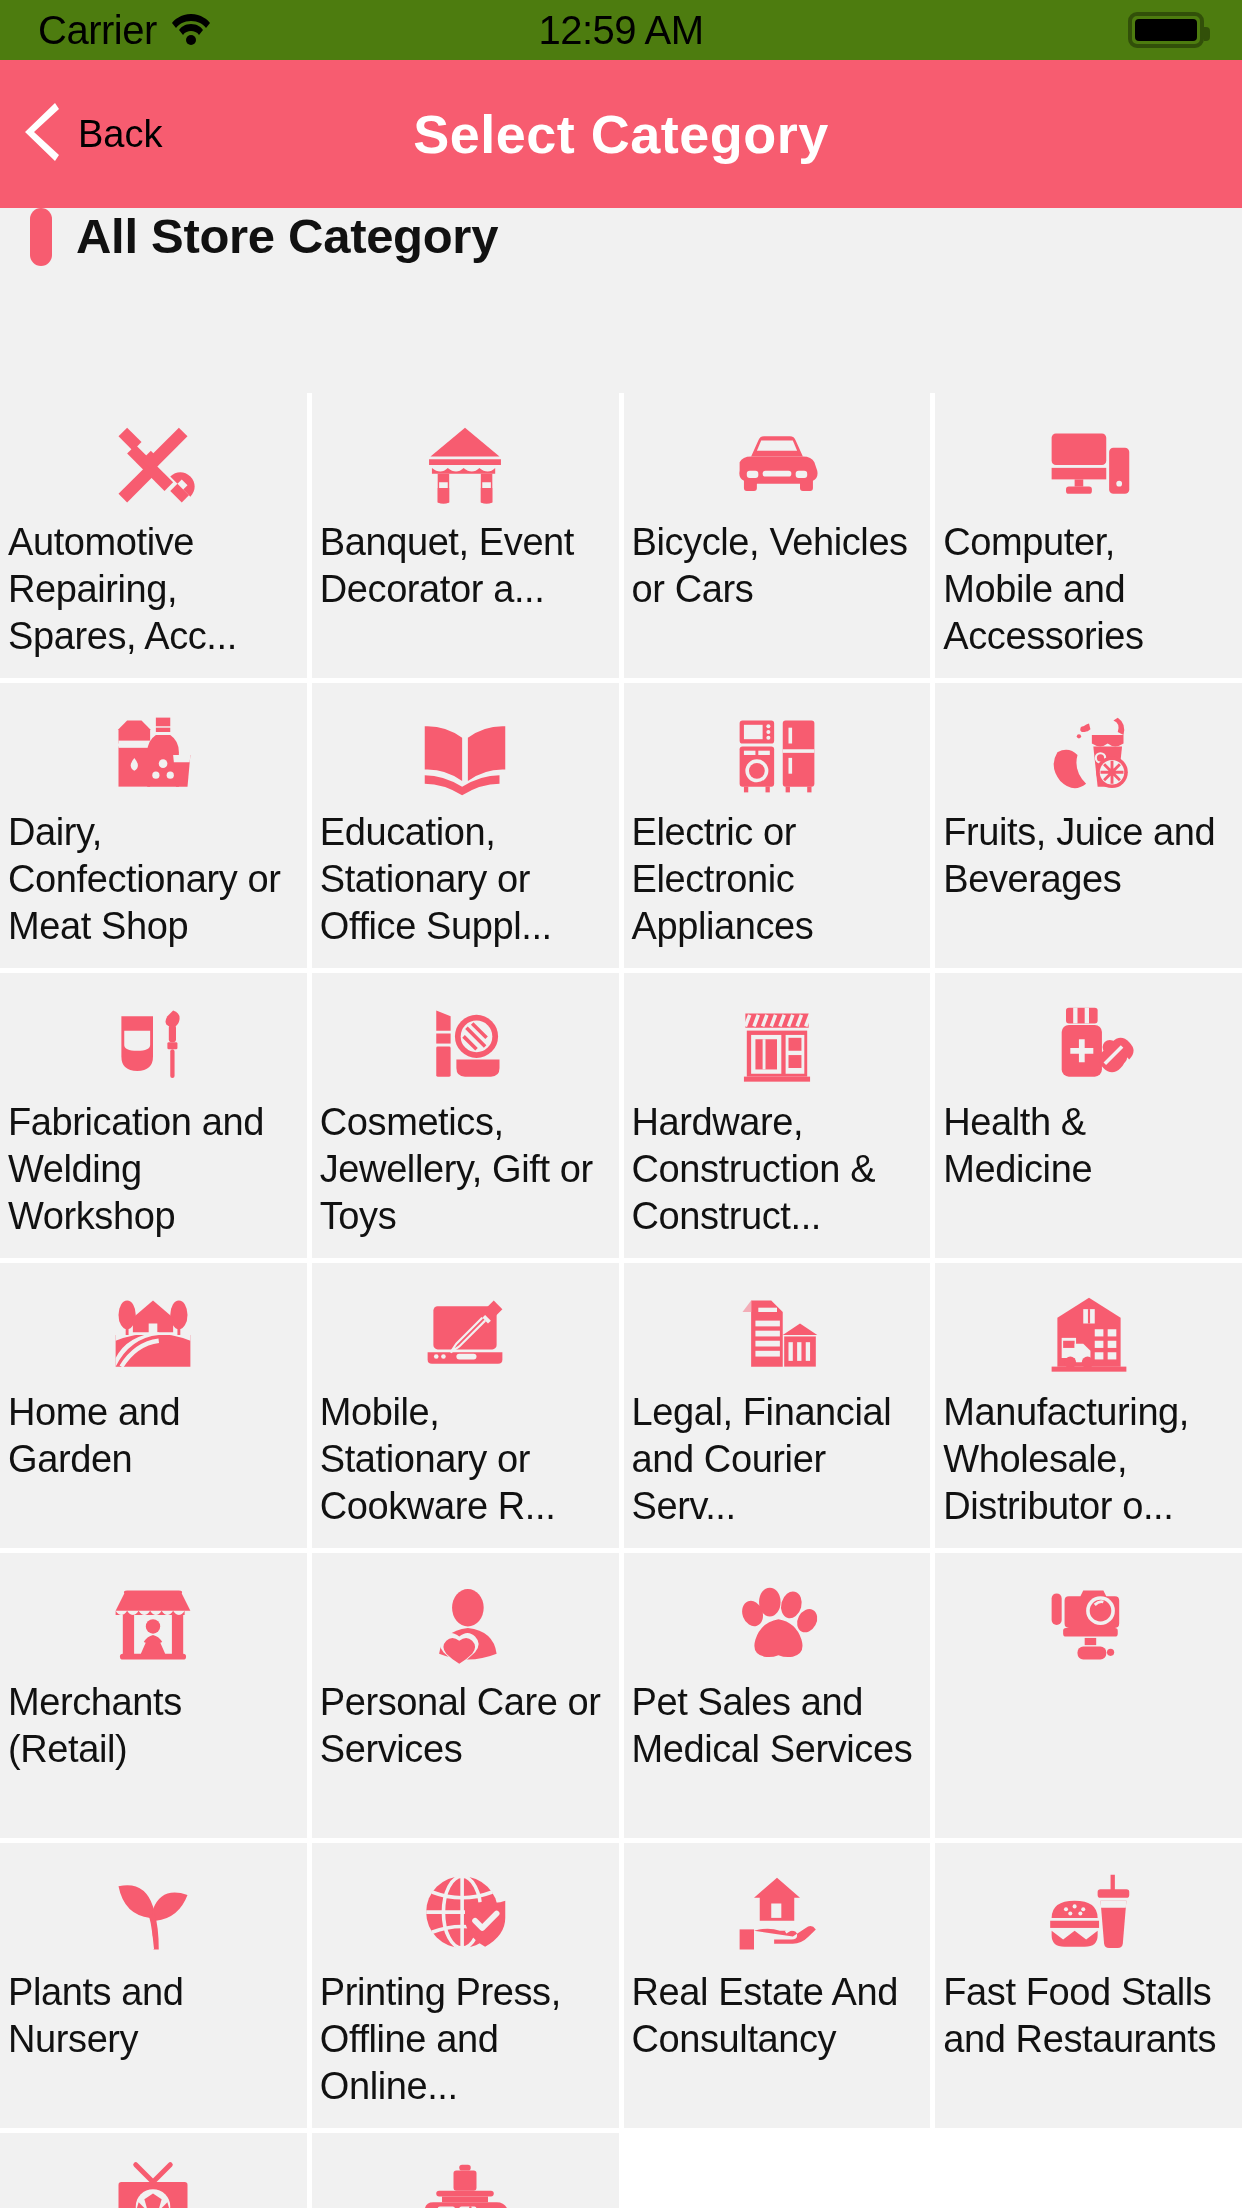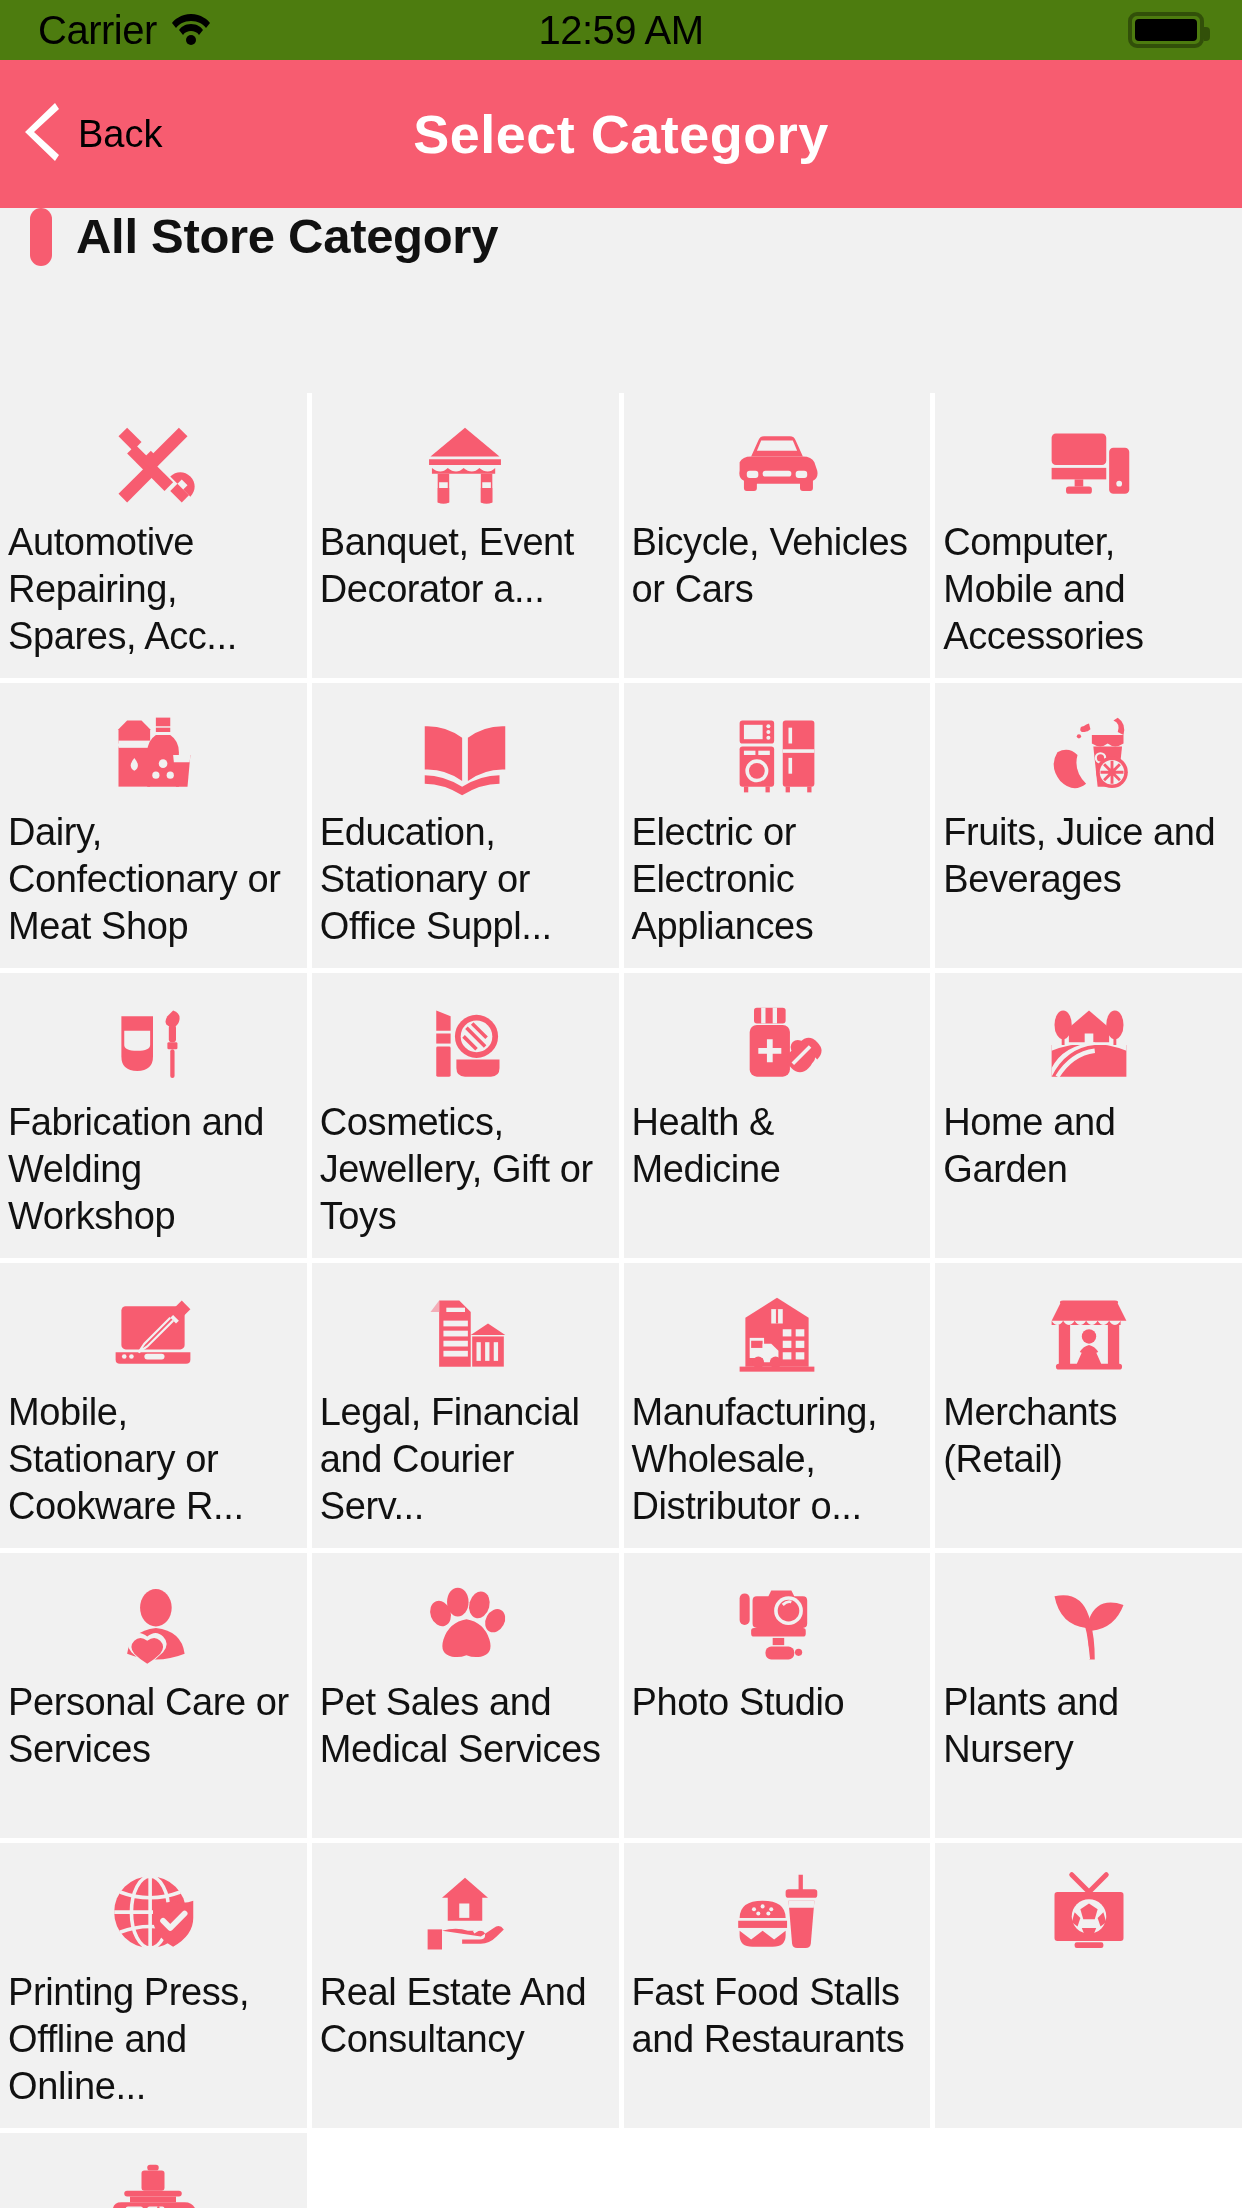--- a/index.html
+++ b/index.html
@@ -386,20 +386,39 @@
     <path d="M26 42 h30 v6 q0 6 -6 6 H32 q-6 0 -6-6 z"></path>
           </g>
         </svg>
       </div>
       <div class="cell-label">Cosmetics, Jewellery, Gift or Toys</div>
     </div>
     <div class="grid-cell">
       <div class="cell-icon">
         <svg width="92" height="92" viewBox="0 0 64 64">
           <g fill="#F75C70">
+    <path d="M10 10 h44 v10 H10 z"></path>
+    <path d="M13 11 l-3 8 M19 11 l-3 8 M25 11 l-3 8 M31 11 l-3 8 M37 11 l-3 8 M43 11 l-3 8 M49 11 l-3 8 M55 11 l-3 8" stroke="#F1F1F1" stroke-width="2.5"></path>
+    <rect x="11" y="22" width="42" height="32"></rect>
+    <rect x="14" y="25" width="21" height="27" fill="#F1F1F1"></rect>
+    <rect x="17" y="28" width="15" height="21" fill="#F75C70"></rect>
+    <rect x="22" y="28" width="2" height="21" fill="#F1F1F1"></rect>
+    <rect x="38" y="25" width="13" height="27" fill="#F1F1F1"></rect>
+    <rect x="40" y="27" width="9" height="9" fill="#F75C70"></rect>
+            <rect x="40" y="39" width="9" height="9" fill="#F75C70"></rect>
+    <rect x="9" y="54" width="46" height="3.5"></rect>
+          </g>
+        </svg>
+      </div>
+      <div class="cell-label">Hardware, Construction &amp; Construct...</div>
+    </div>
+    <div class="grid-cell">
+      <div class="cell-icon">
+        <svg width="92" height="92" viewBox="0 0 64 64">
+          <g fill="#F75C70">
     <rect x="16" y="6" width="22" height="11" rx="2"></rect>
     <rect x="21" y="6" width="3" height="11" fill="#F1F1F1"></rect>
             <rect x="29" y="6" width="3" height="11" fill="#F1F1F1"></rect>
     <rect x="13" y="18" width="28" height="36" rx="5"></rect>
     <path d="M25 28 h4 v6 h6 v4 h-6 v6 h-4 v-6 h-6 v-4 h6 z" fill="#F1F1F1"></path>
     <path d="M42 36 q6-6 12 0 q6 6 0 12 q-6 6 -12 0 q-6-6 0-12 z"></path>
     <path d="M48 30 q6-6 12 0 q6 6 0 12 l-12-12 z"></path>
     <rect x="40" y="32" width="20" height="10" rx="5" transform="rotate(45 50 37)"></rect>
     <path d="M43 45 l12-12" stroke="#F1F1F1" stroke-width="2.5"></path>
           </g>
@@ -544,21 +563,20 @@
     <circle cx="40" cy="22" r="10" fill="#F1F1F1"></circle>
             <circle cx="40" cy="22" r="7.5" fill="#F75C70"></circle>
     <path d="M36 18 q3-3 6-2" stroke="#F1F1F1" stroke-width="2" fill="none"></path>
     <rect x="14" y="34" width="38" height="6" rx="2"></rect>
     <rect x="29" y="41" width="8" height="5"></rect>
     <rect x="24" y="47" width="20" height="9" rx="4"></rect>
     <circle cx="47" cy="51" r="2.5"></circle>
           </g>
         </svg>
       </div>
-      <div class="cell-label">Photo Studio</div>
     </div>
     <div class="grid-cell">
       <div class="cell-icon">
         <svg width="92" height="92" viewBox="0 0 64 64">
           <g fill="#F75C70">
     <path d="M30 34 q-18-2 -22-22 q18-4 24 14 q2 5 -2 8 z"></path>
     <path d="M34 36 q16-2 22-18 q-18-6 -24 10 q-2 5 2 8 z"></path>
     <path d="M29 32 q3 10 3 24 h4 q0-16 -3-25 z"></path>
     <path d="M32 56 q-1-14 -6-22" stroke="#F1F1F1" stroke-width="1.5" fill="none"></path>
           </g>

